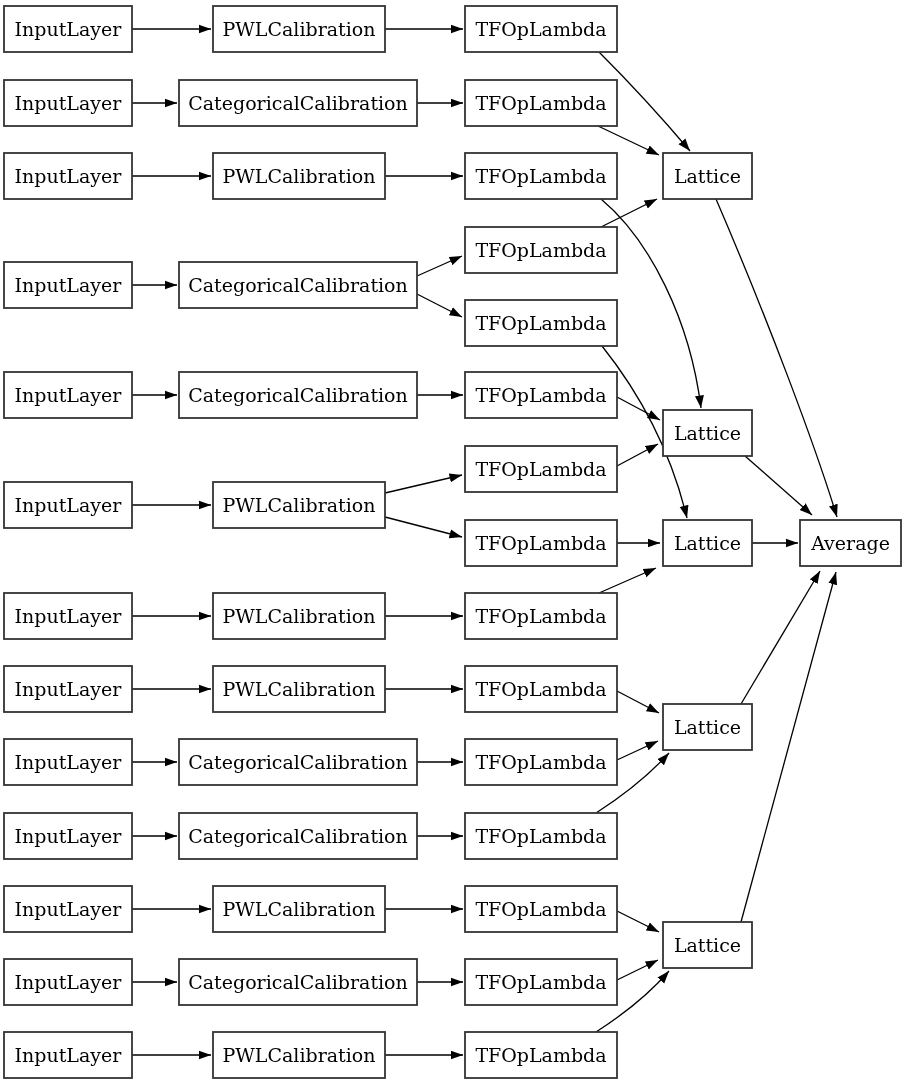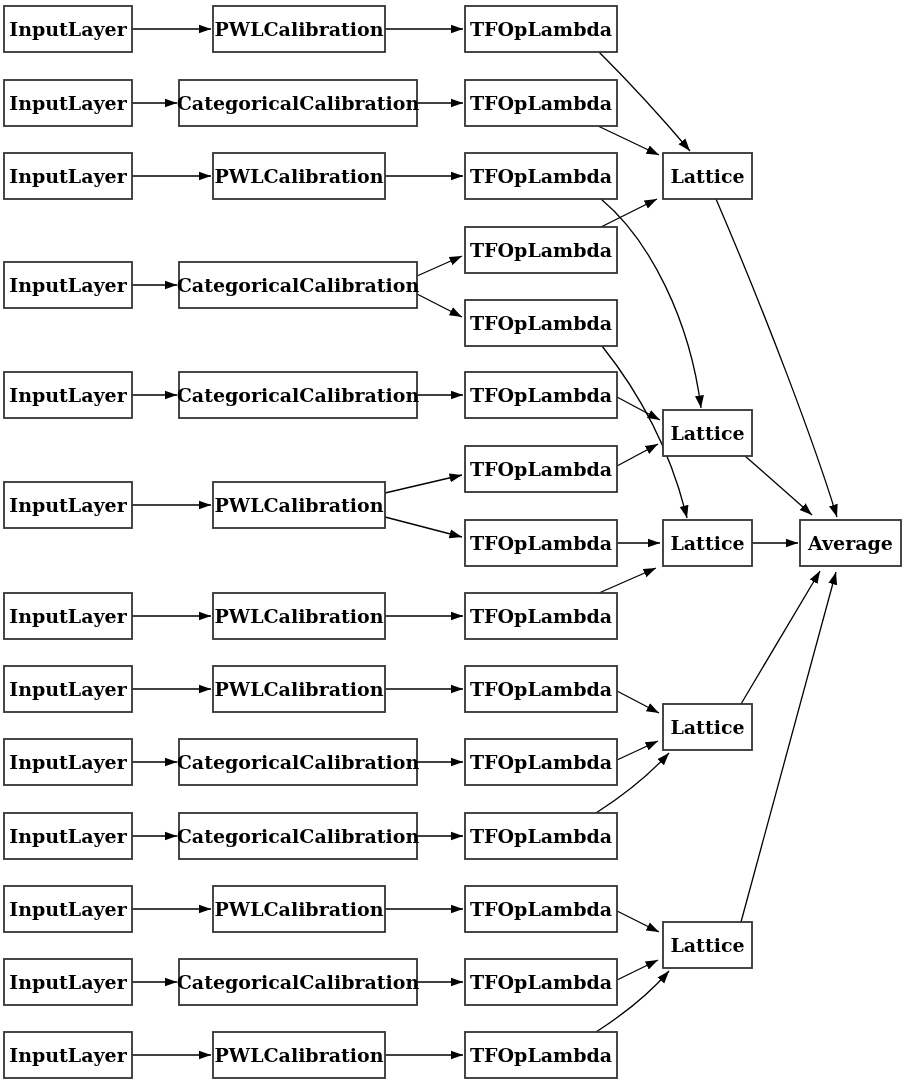--- a/index.html
+++ b/index.html
@@ -1,17 +1,17 @@
 <!DOCTYPE html>
 <html><head>
 <meta charset="utf-8">
 <style>
   html,body{margin:0;padding:0;background:#ffffff;}
   body{width:905px;height:1087px;overflow:hidden;}
-  #graph-wrap{position:relative;width:905px;height:1087px;background:#ffffff;font-weight:bold;}
+  #graph-wrap{position:relative;width:905px;height:1087px;background:#ffffff;}
   svg{display:block;}
   .node-box{fill:#ffffff;stroke:#333333;stroke-width:1.8;}
   .node-label{font-family:"DejaVu Serif","Liberation Serif",serif;font-size:19px;fill:#000000;text-anchor:middle;}
   .edge{fill:none;stroke:#000000;stroke-width:1.3;}
 </style>
 </head>
 <body>
 
 <div id="graph-wrap">
   <svg id="graph-svg" width="905" height="1087" viewBox="0 0 905 1087" xmlns="http://www.w3.org/2000/svg">

